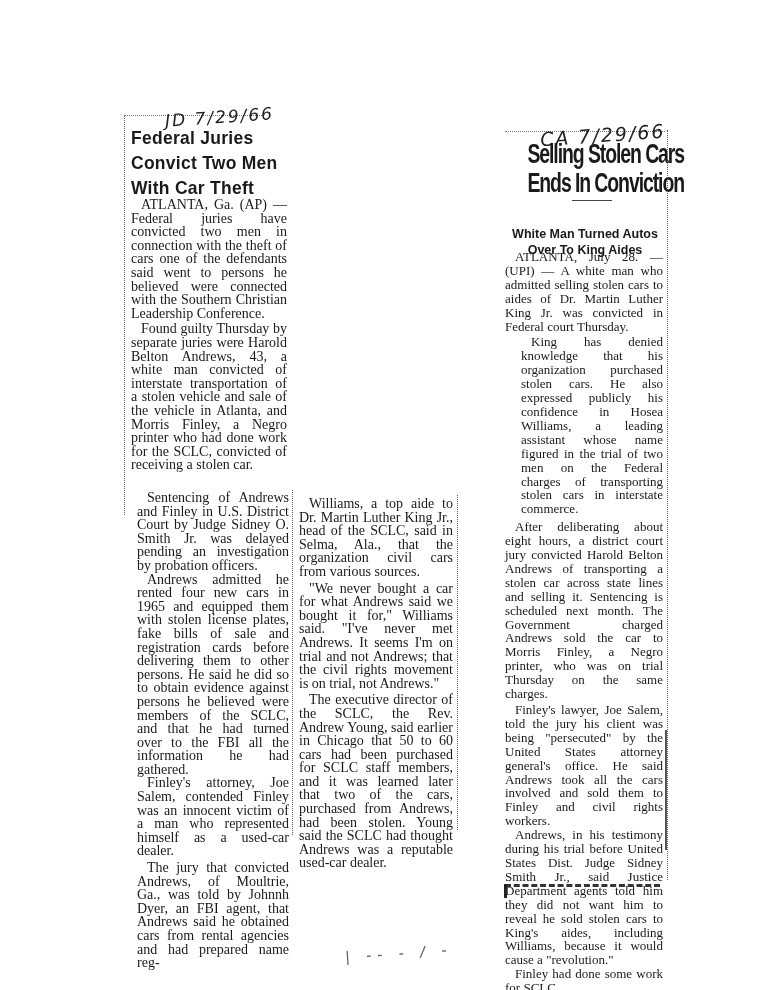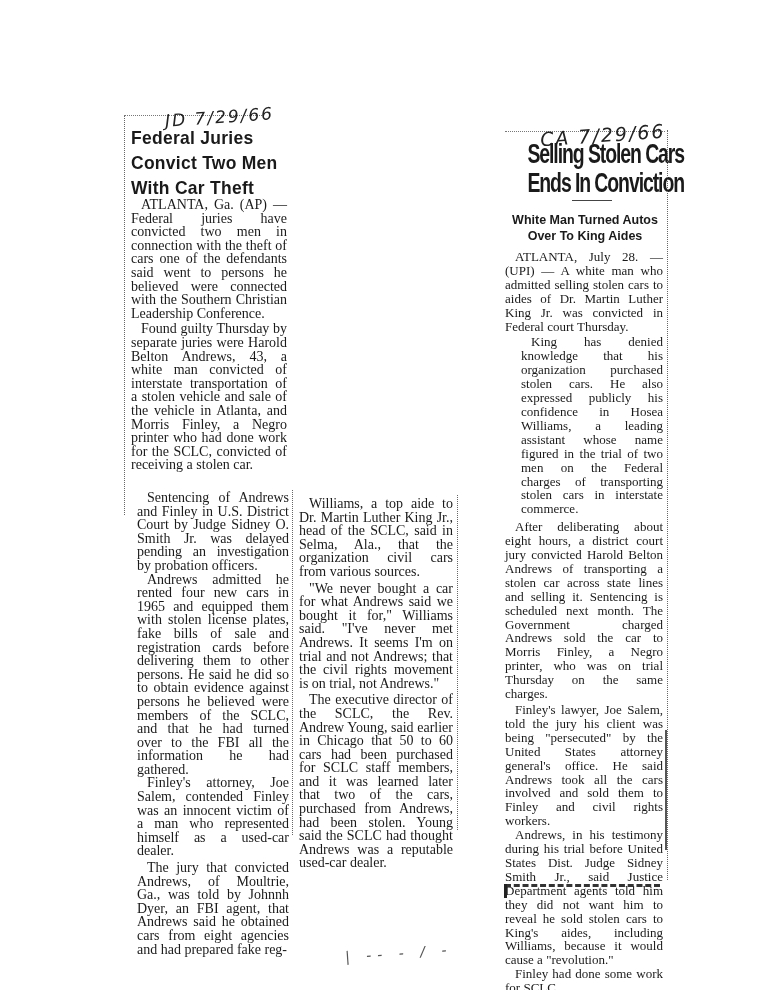--- a/index.html
+++ b/index.html
@@ -29,21 +29,21 @@
   }
   #left-head div { transform: scaleX(0.92); transform-origin: left; white-space: nowrap; }
   
   #right-head {
     position: absolute; left: 505px; top: 140px; width: 160px; text-align: center;
     font-family: "Liberation Sans", "DejaVu Sans", sans-serif; font-weight: bold;
     font-size: 27px; line-height: 29px; letter-spacing: -1.5px;
   }
   #right-head div { transform: scaleX(0.72); white-space: nowrap; }
   #right-sub {
-    position: absolute; left: 505px; top: 212px; width: 160px; text-align: center;
+    position: absolute; left: 505px; top: 226px; width: 160px; text-align: center;
     font-family: "Liberation Sans", "DejaVu Sans", sans-serif; font-weight: bold;
     font-size: 12.5px; line-height: 16px;
   }
   .rule { position: absolute; border-top: 1px solid #444; }
 </style>
 </head>
 <body>
 
 <div class="clip">
   <div class="dotv" style="left:124px; top:115px; height:400px;"></div>
@@ -57,21 +57,21 @@
 
   <div class="col" style="left:131px; top:198px; width:156px;">
     <p>ATLANTA, Ga. (AP) — Federal juries have convicted two men in connection with the theft of cars one of the defendants said went to persons he believed were connected with the Southern Christian Leadership Conference.</p>
     <p style="margin-top:2px;">Found guilty Thursday by separate juries were Harold Belton Andrews, 43, a white man convicted of interstate transportation of a stolen vehicle and sale of the vehicle in Atlanta, and Morris Finley, a Negro printer who had done work for the SCLC, convicted of receiving a stolen car.</p>
   </div>
 
   <div class="col" style="left:137px; top:491px; width:152px;">
     <p>Sentencing of Andrews and Finley in U.S. District Court by Judge Sidney O. Smith Jr. was delayed pending an investigation by probation officers.</p>
     <p>Andrews admitted he rented four new cars in 1965 and equipped them with stolen license plates, fake bills of sale and registration cards before delivering them to other persons. He said he did so to obtain evidence against persons he believed were members of the SCLC, and that he had turned over to the FBI all the information he had gathered.</p>
     <p>Finley's attorney, Joe Salem, contended Finley was an innocent victim of a man who represented himself as a used-car dealer.</p>
-    <p style="margin-top:3px;">The jury that convicted Andrews, of Moultrie, Ga., was told by Johnnh Dyer, an FBI agent, that Andrews said he obtained cars from eight agencies and had prepared fake reg-</p>
+    <p style="margin-top:3px;">The jury that convicted Andrews, of Moultrie, Ga., was told by Johnnh Dyer, an FBI agent, that Andrews said he obtained cars from rental agencies and had prepared name reg-</p>
   </div>
 
   <div class="dotv" style="left:292px; top:490px; height:345px;"></div>
 
   <div class="col" style="left:299px; top:497px; width:154px;">
     <p>Williams, a top aide to Dr. Martin Luther King Jr., head of the SCLC, said in Selma, Ala., that the organization civil cars from various sources.</p>
     <p style="margin-top:3px;">"We never bought a car for what Andrews said we bought it for," Williams said. "I've never met Andrews. It seems I'm on trial and not Andrews; that the civil rights movement is on trial, not Andrews."</p>
     <p style="margin-top:3px;">The executive director of the SCLC, the Rev. Andrew Young, said earlier in Chicago that 50 to 60 cars had been purchased for SCLC staff members, and it was learned later that two of the cars, purchased from Andrews, had been stolen. Young said the SCLC had thought Andrews was a reputable used-car dealer.</p>
   </div>
   <div class="dotv" style="left:457px; top:495px; height:335px;"></div>

